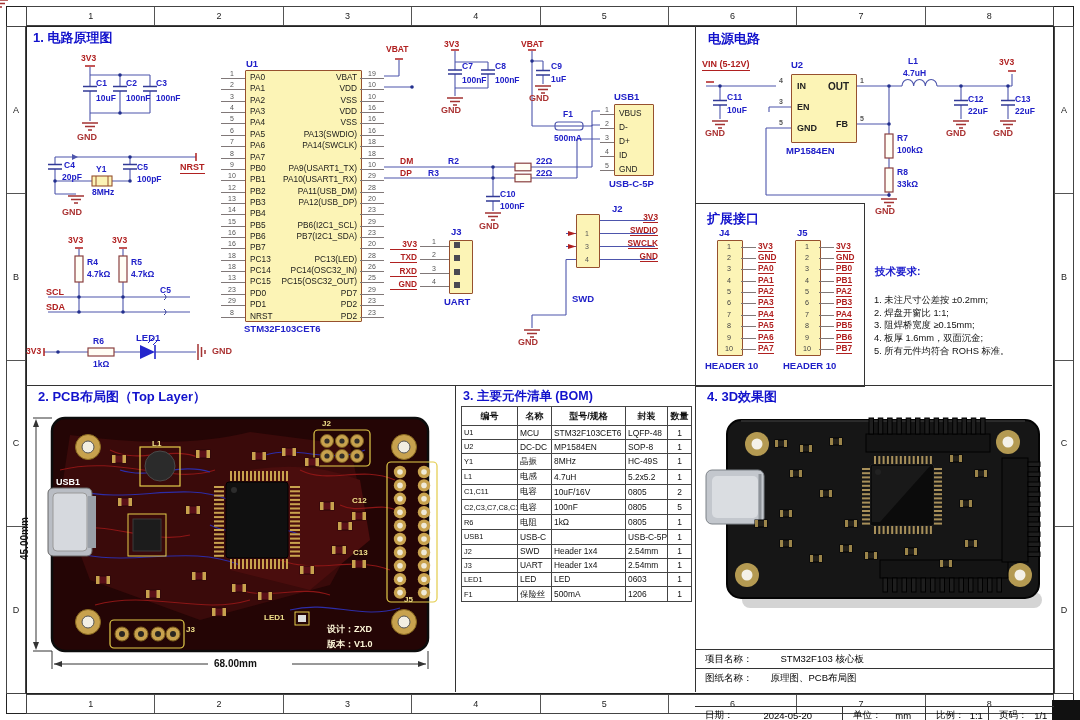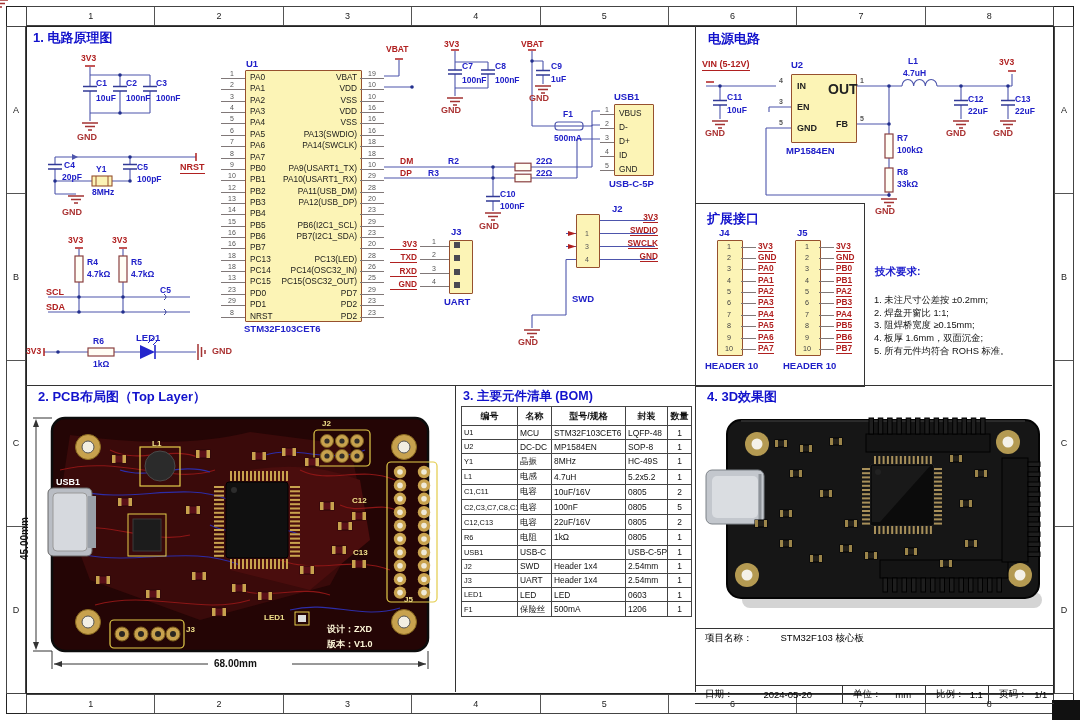--- a/index.html
+++ b/index.html
@@ -56,21 +56,21 @@
   .j-n{position:absolute;left:0;width:24px;top:1.5px;text-align:center;font-size:7.2px;color:#444}
   .jrow::before{content:"";position:absolute;left:24px;width:15px;top:6.5px;border-top:1px solid #807878}
   .j-l{position:absolute;left:41px;top:0.5px;color:#b02020;font-weight:bold;font-size:8.3px;border-bottom:1px solid #b02020}
   
   .bom{position:absolute;left:461px;top:406px;border-collapse:collapse;table-layout:fixed;width:230px}
   .bom th,.bom td{border:1px solid #444;font-size:8.4px;padding:1.6px 2px;white-space:nowrap;overflow:hidden;color:#111;text-align:left}
   .bom th{text-align:center;font-weight:bold;font-size:9px;padding:2.5px 2px}
   .bom td:last-child{text-align:center}
   .bom td:first-child{font-size:7.4px}
   
-  .tb{position:absolute;left:695px;top:628px;width:359px;height:70px;font-size:9.5px;color:#000}
+  .tb{position:absolute;left:695px;top:649px;width:359px;height:70px;font-size:9.5px;color:#000}
   .tb .row{position:absolute;left:0;width:359px;height:19px;border-top:1px solid #333;display:flex;box-sizing:border-box}
   .tb .cell{display:flex;align-items:center;height:100%;border-left:1px solid #333;box-sizing:border-box}
   .tb .cell:first-child{border-left:none}
   .tb .lab{margin-left:10px}
   .tb .val{flex:1;text-align:center}
   .pcbtxt{position:absolute;color:#f0e08a;font-size:8px;line-height:1;white-space:nowrap}
 </style>
 </head>
 <body>
 
@@ -589,21 +589,21 @@
 <b class="lbl refl" style="left:791px;top:60px">U2</b>
 <b class="lbl refl" style="left:786px;top:146px">MP1584EN</b>
 <b class="lbl pnum" style="left:779px;top:77px">4</b>
 <b class="lbl pnum" style="left:779px;top:98px">3</b>
 <b class="lbl pnum" style="left:779px;top:119px">5</b>
 <b class="lbl pnum" style="left:860px;top:77px">1</b>
 <b class="lbl pnum" style="left:860px;top:115px">5</b>
 <b class="lbl pin" style="left:797px;top:82px;font-size:9px">IN</b>
 <b class="lbl pin" style="left:797px;top:103px;font-size:9px">EN</b>
 <b class="lbl pin" style="left:797px;top:124px;font-size:9px">GND</b>
-<b class="lbl pin" style="left:828px;top:82px;font-size:14px">OUT</b>
+<b class="lbl pin" style="left:828px;top:82px;font-size:10px">OUT</b>
 <b class="lbl pin" style="left:836px;top:120px;font-size:9px">FB</b>
 <b class="lbl ref" style="left:908px;top:57px">L1</b>
 <b class="lbl ref" style="left:903px;top:69px">4.7uH</b>
 <b class="lbl net" style="left:999px;top:58px">3V3</b>
 <b class="lbl ref" style="left:968px;top:95px">C12</b>
 <b class="lbl ref" style="left:968px;top:107px">22uF</b>
 <b class="lbl ref" style="left:1015px;top:95px">C13</b>
 <b class="lbl ref" style="left:1015px;top:107px">22uF</b>
 <b class="lbl ref" style="left:897px;top:134px">R7</b>
 <b class="lbl ref" style="left:897px;top:146px">100kΩ</b>
@@ -955,27 +955,20 @@
       <td>2</td>
     </tr>
       <tr>
       <td>C2,C3,C7,C8,C10</td>
       <td>电容</td>
       <td>100nF</td>
       <td>0805</td>
       <td>5</td>
     </tr>
       <tr>
-      <td>C12,C13</td>
-      <td>电容</td>
-      <td>22uF/16V</td>
-      <td>0805</td>
-      <td>2</td>
-    </tr>
-      <tr>
       <td>R6</td>
       <td>电阻</td>
       <td>1kΩ</td>
       <td>0805</td>
       <td>1</td>
     </tr>
       <tr>
       <td>USB1</td>
       <td>USB-C</td>
       <td></td>
@@ -1193,20 +1186,26 @@
     <rect x="764" y="520" width="3" height="7" fill="#9c854a"></rect>
   </svg>
 
 <div class="tb">
   <div class="row" style="top:0">
     <div class="cell" style="width:359px">
       <span class="lab">项目名称：</span>
       <span style="margin-left:28px">STM32F103 核心板</span>
     </div>
   </div>
+  <div class="row" style="top:19px">
+    <div class="cell" style="width:359px">
+      <span class="lab">图纸名称：</span>
+      <span style="margin-left:18px">原理图、PCB布局图</span>
+    </div>
+  </div>
   <div class="row" style="top:57px;border-bottom:1px solid #333">
     <div class="cell" style="width:147px">
         <span class="lab">日期：</span>
         <span class="val">2024-05-20</span>
       </div>
     <div class="cell" style="width:83px">
         <span class="lab">单位：</span>
         <span class="val">mm</span>
       </div>
     <div class="cell" style="width:63px">

